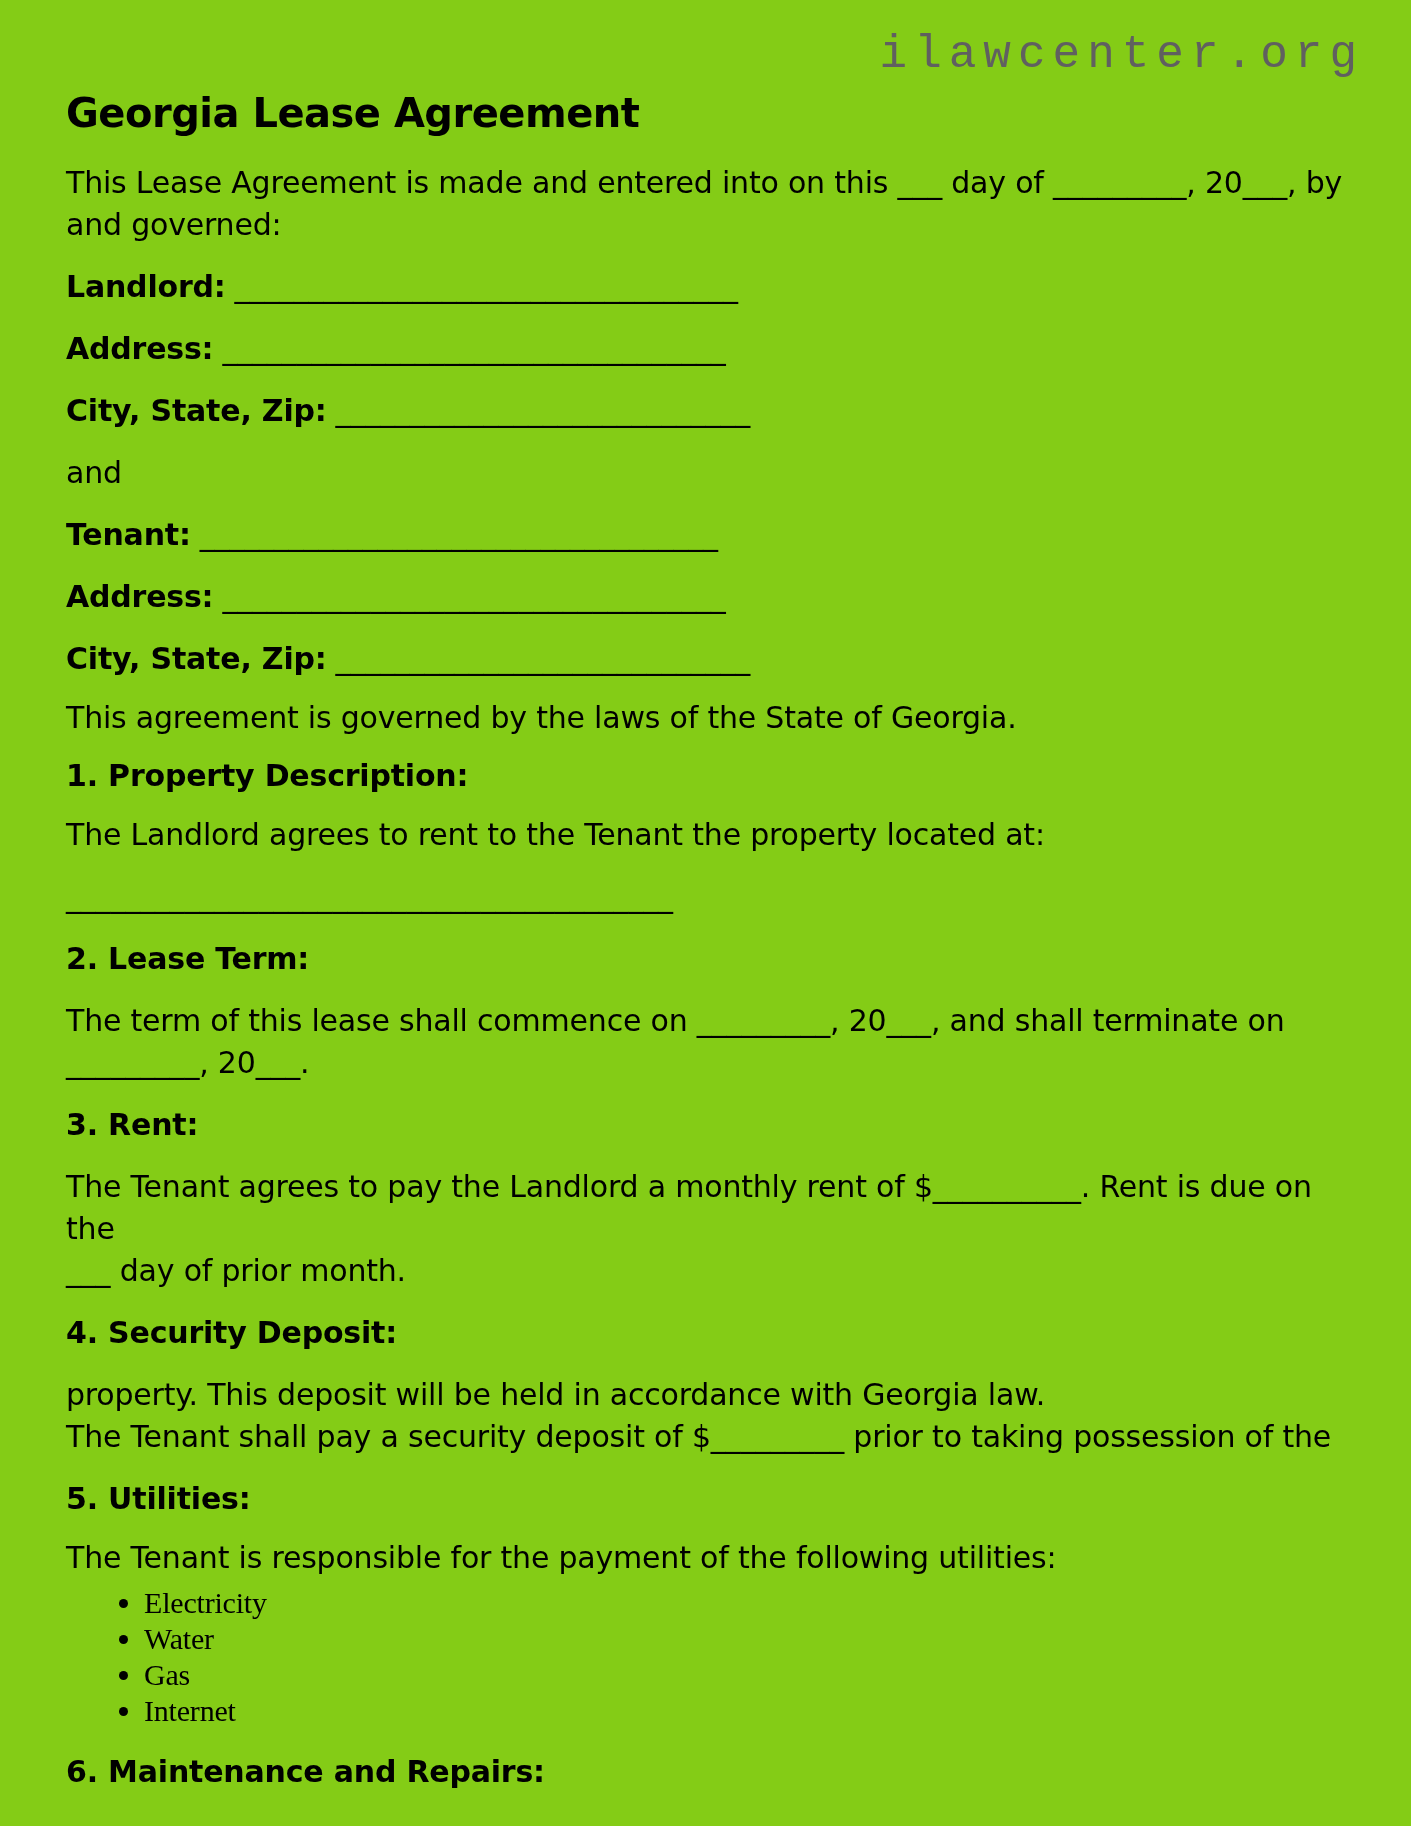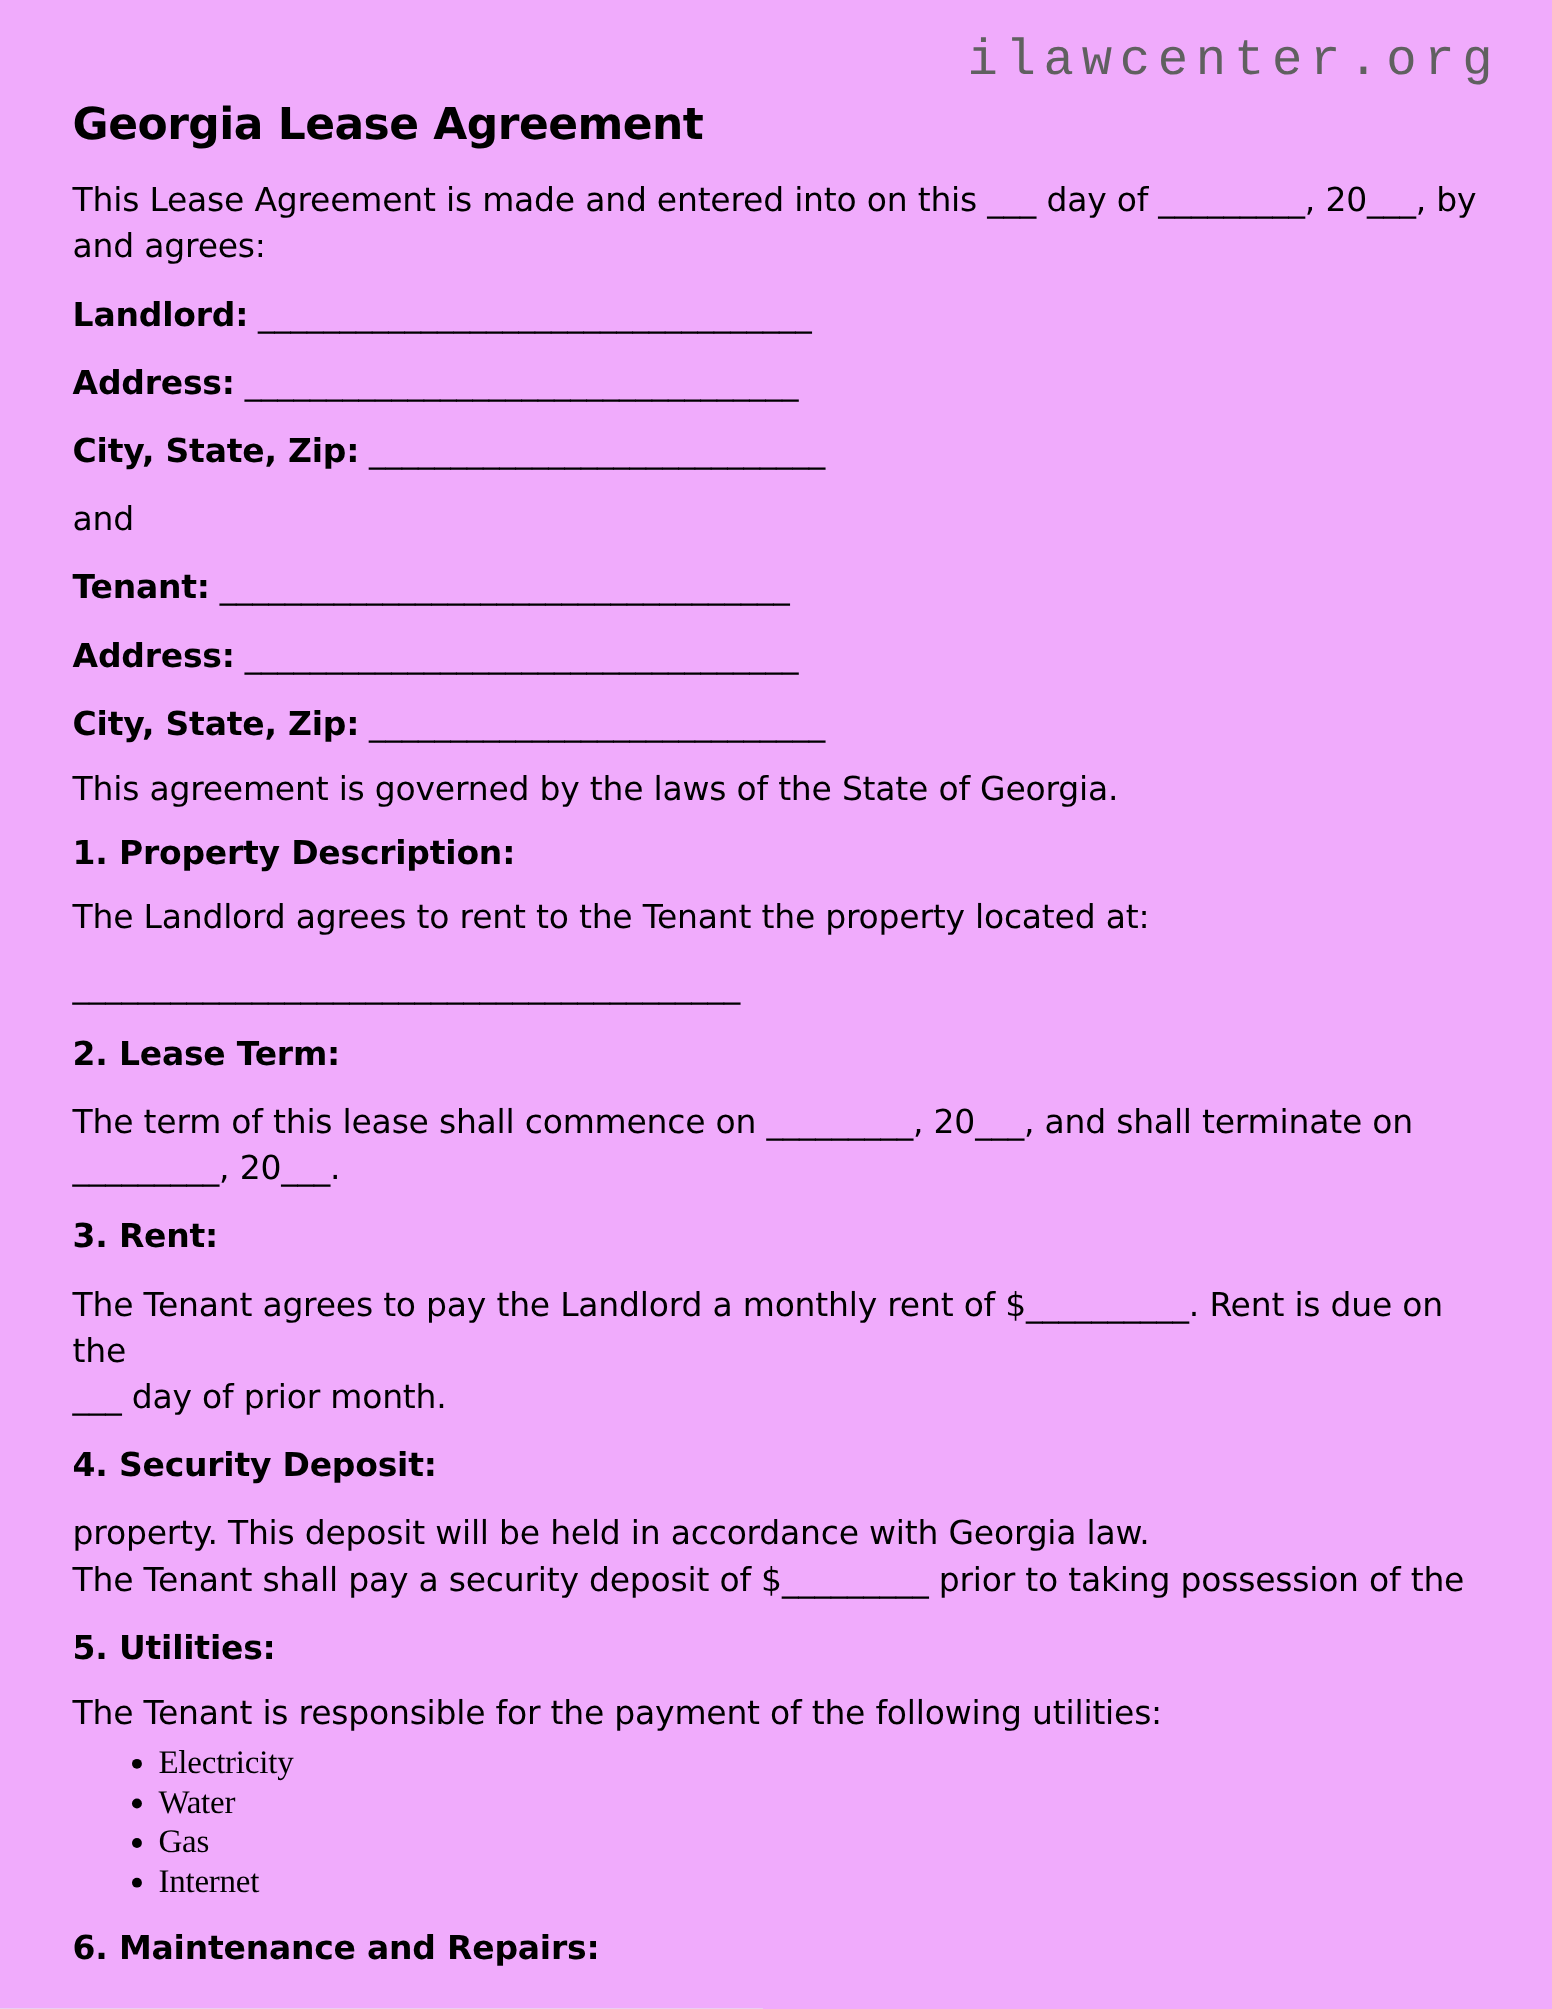--- a/index.html
+++ b/index.html
@@ -1,20 +1,20 @@
 <!DOCTYPE html>
 <html><head>
 <meta charset="utf-8">
 <style>
   html,body{margin:0;padding:0;background:#e8e8e8;}
   .page{
     position:relative;
     width:1411px;height:1826px;
     margin:0 auto;
-    background:#f0abfc;
+    background:#84cc16;
     box-sizing:border-box;
     padding:30px 47px 0 66px;
     font-family:"DejaVu Sans","Liberation Sans",sans-serif;
     font-size:30px;
     color:#000000;
     letter-spacing:-0.2px;
     overflow:hidden;
   }
   .watermark{
     text-align:right;
@@ -57,21 +57,21 @@
 <body>
 
 <div class="page">
 
   <div class="watermark">ilawcenter.org</div>
 
   <h1>Georgia Lease Agreement</h1>
 
   <p class="para intro">
     <span class="line">This Lease Agreement is made and entered into on this ___ day of _________, 20___, by</span>
-    <span class="line">and agrees:</span>
+    <span class="line">and governed:</span>
   </p>
 
   <p class="field-row">
     <span class="label">Landlord:</span><span class="blank">__________________________________</span>
   </p>
 
   <p class="field-row">
     <span class="label">Address:</span><span class="blank">__________________________________</span>
   </p>
 

